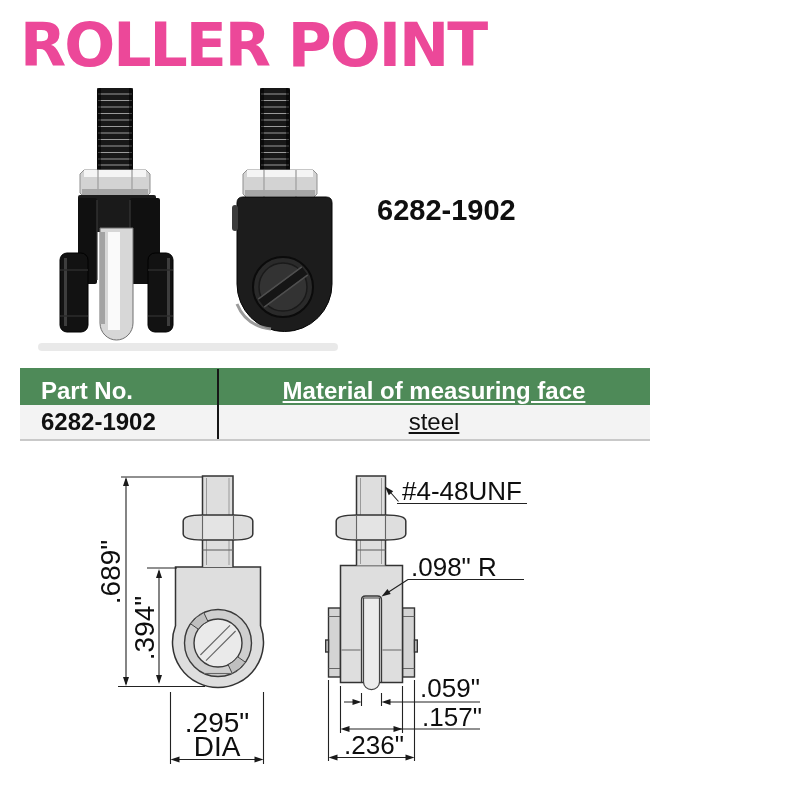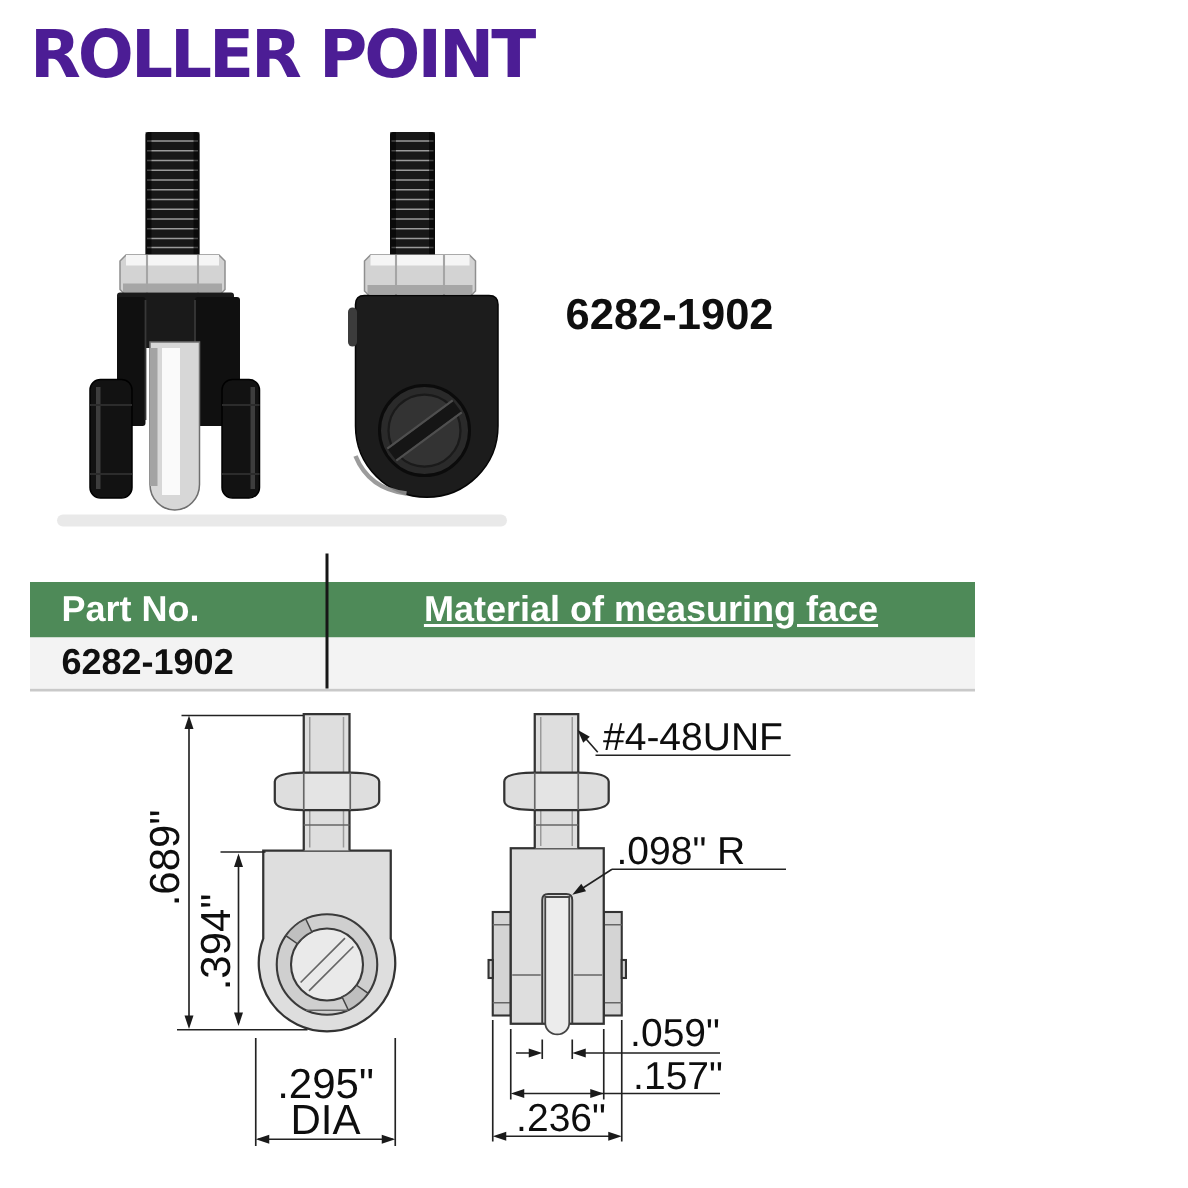--- a/index.html
+++ b/index.html
@@ -1,26 +1,26 @@
 <!DOCTYPE html>
 <html><head>
 <meta charset="utf-8">
 <style>
   html,body{margin:0;padding:0;background:#fff;}
   .page{position:relative;width:792px;height:792px;background:#ffffff;overflow:hidden;
         font-family:"Liberation Sans",sans-serif;color:#111;}
   .abs{position:absolute;}
   .title{left:20px;top:15px;font-family:"DejaVu Sans",sans-serif;font-weight:bold;
-         font-size:44px;letter-spacing:-2px;color:#4c1d95;line-height:1;}
+         font-size:60px;letter-spacing:-2px;color:#ec4899;line-height:1;}
   .partnum{left:377px;top:195px;font-size:29px;font-weight:bold;color:#0f0f0f;line-height:1.1;}
   .shadow-band{left:38px;top:343px;width:300px;height:8px;background:#e2e2e2;
                border-radius:4px;opacity:.75;}
   
   .spec-table{left:20px;top:368px;width:630px;border-bottom:2px solid #c9c9c9;}
-  .thead{display:flex;background:#4e8a58;height:37px;align-items:center;margin-top:20px;}
+  .thead{display:flex;background:#4e8a58;height:37px;align-items:flex-end;}
   .trow{display:flex;background:#f3f3f3;height:34px;align-items:center;}
   .c1{width:198px;box-sizing:border-box;padding-left:21px;flex:none;}
   .c2{flex:1;text-align:center;text-decoration:underline;}
   .th{color:#ffffff;font-weight:bold;font-size:24px;}
   .td{font-size:24px;color:#101010;}
   .td.b{font-weight:bold;}
   .vdivider{position:absolute;left:197px;top:1px;bottom:0;width:2px;background:#161616;}
   
   .part{fill:#dedede;stroke:#333;stroke-width:1.5;}
   .part2{fill:#d4d4d4;stroke:#333;stroke-width:1.4;}
@@ -94,20 +94,21 @@
 
   <div class="abs partnum">6282-1902</div>
 
   <div class="abs spec-table" style="position:absolute;">
     <div class="thead">
       <div class="th c1">Part No.</div>
       <div class="th c2">Material of measuring face</div>
     </div>
     <div class="trow">
       <div class="td b c1">6282-1902</div>
+      <div class="td c2">steel</div>
     </div>
     <div class="vdivider"></div>
   </div>
 
   <svg class="abs" style="left:50px;top:450px;" width="520" height="342" viewBox="50 450 520 342">
 
     <g>
       <path class="part" d="M175.5,567 H260.5 V625.8 A45.5,45.5 0 1 1 175.5,625.8 Z"></path>
       <circle class="ring" cx="218" cy="643" r="33.5"></circle>
       <circle class="hub" cx="218" cy="643" r="24"></circle>

